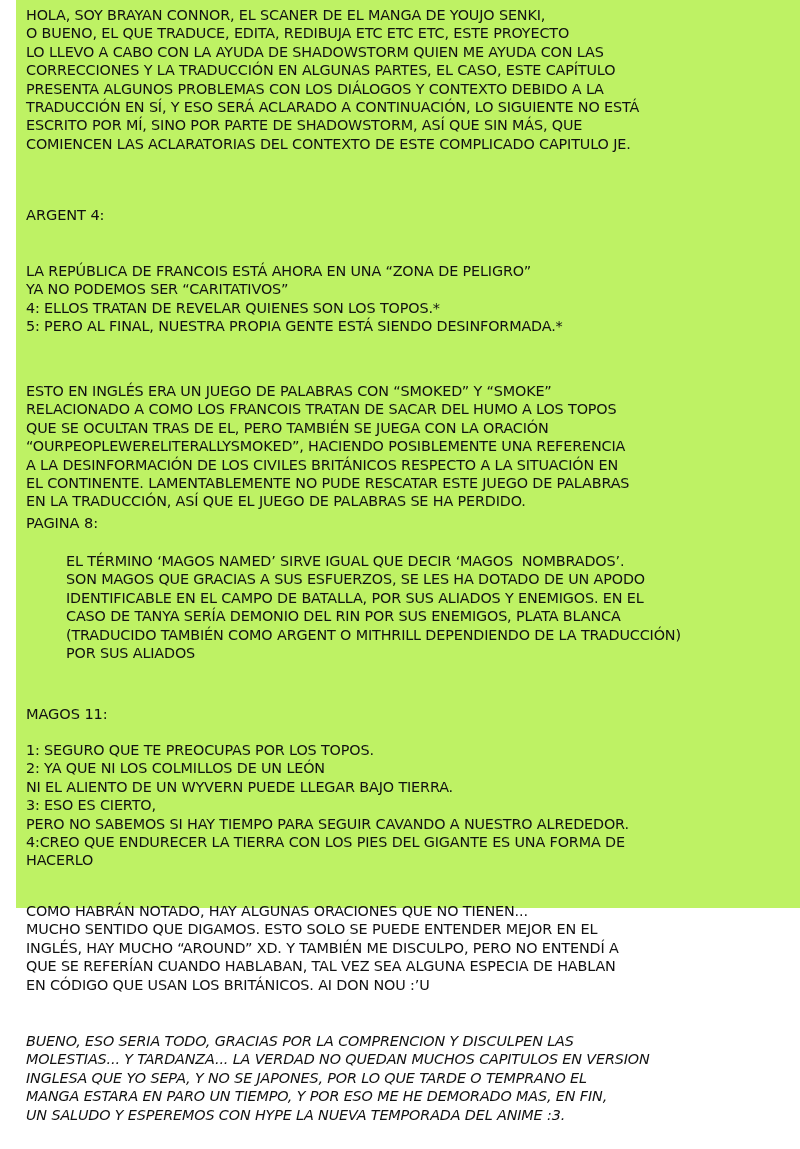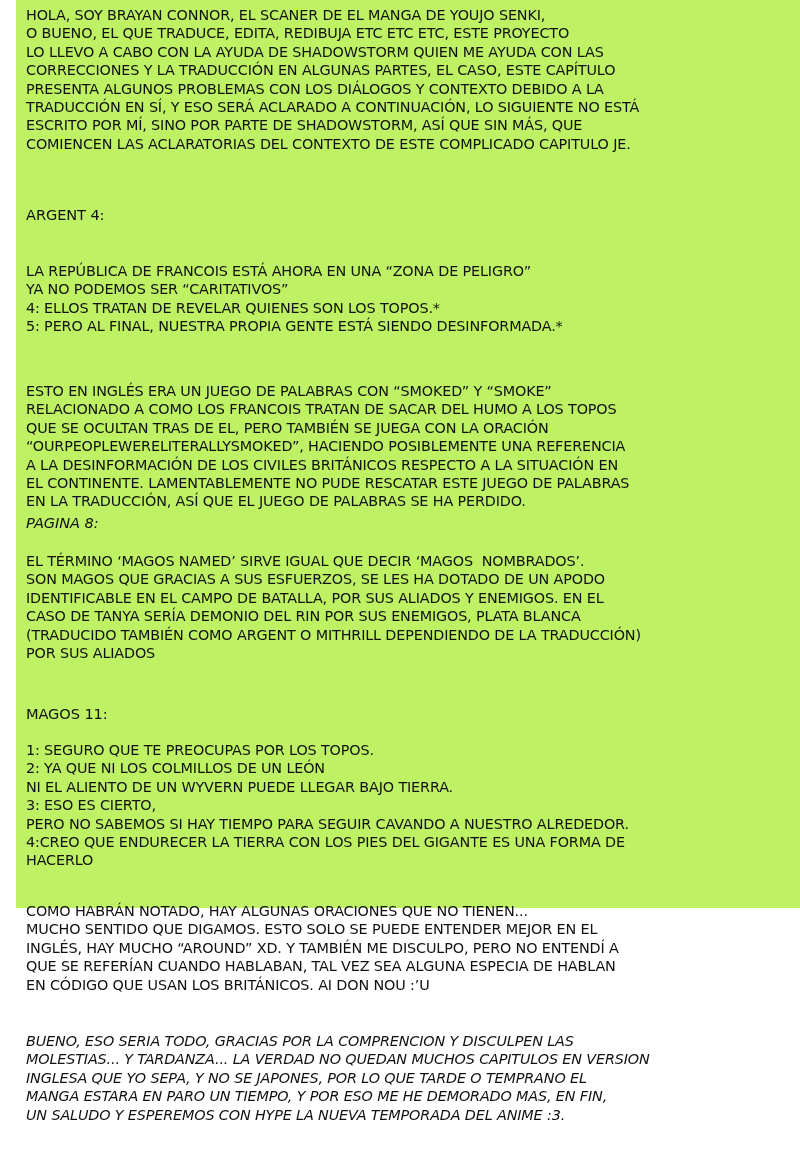--- a/index.html
+++ b/index.html
@@ -76,24 +76,24 @@
     <span class="line" style="transform: scaleX(0.985); display: block;">ESTO EN INGLÉS ERA UN JUEGO DE PALABRAS CON “SMOKED” Y “SMOKE”</span>
     <span class="line" style="transform: scaleX(0.985); display: block;">RELACIONADO A COMO LOS FRANCOIS TRATAN DE SACAR DEL HUMO A LOS TOPOS</span>
     <span class="line" style="transform: scaleX(0.985); display: block;">QUE SE OCULTAN TRAS DE EL, PERO TAMBIÉN SE JUEGA CON LA ORACIÓN</span>
     <span class="line" style="transform: scaleX(0.985); display: block;">“OURPEOPLEWERELITERALLYSMOKED”, HACIENDO POSIBLEMENTE UNA REFERENCIA</span>
     <span class="line" style="transform: scaleX(0.985); display: block;">A LA DESINFORMACIÓN DE LOS CIVILES BRITÁNICOS RESPECTO A LA SITUACIÓN EN</span>
     <span class="line" style="transform: scaleX(0.985); display: block;">EL CONTINENTE. LAMENTABLEMENTE NO PUDE RESCATAR ESTE JUEGO DE PALABRAS</span>
     <span class="line" style="transform: scaleX(0.985); display: block;">EN LA TRADUCCIÓN, ASÍ QUE EL JUEGO DE PALABRAS SE HA PERDIDO.</span>
   </div>
 
   <div class="block" style="top:514px;">
-    <span class="line heading" style="display: block; font-style: italic;">PAGINA 8:</span>
+    <span class="line heading" style="display: block;">PAGINA 8:</span>
   </div>
 
-  <div class="block" style="top:552px;">
+  <div class="block" style="top:552px;margin-left:40px;">
     <span class="line" style="transform: scaleX(0.985); display: block;">EL TÉRMINO ‘MAGOS NAMED’ SIRVE IGUAL QUE DECIR ‘MAGOS  NOMBRADOS’.</span>
     <span class="line" style="transform: scaleX(0.985); display: block;">SON MAGOS QUE GRACIAS A SUS ESFUERZOS, SE LES HA DOTADO DE UN APODO</span>
     <span class="line" style="transform: scaleX(0.985); display: block;">IDENTIFICABLE EN EL CAMPO DE BATALLA, POR SUS ALIADOS Y ENEMIGOS. EN EL</span>
     <span class="line" style="transform: scaleX(0.985); display: block;">CASO DE TANYA SERÍA DEMONIO DEL RIN POR SUS ENEMIGOS, PLATA BLANCA</span>
     <span class="line" style="transform: scaleX(0.985); display: block;">(TRADUCIDO TAMBIÉN COMO ARGENT O MITHRILL DEPENDIENDO DE LA TRADUCCIÓN)</span>
     <span class="line" style="transform: scaleX(0.985); display: block;">POR SUS ALIADOS</span>
   </div>
 
   <div class="block" style="top:705px;">
     <span class="line heading" style="display: block;">MAGOS 11:</span>

